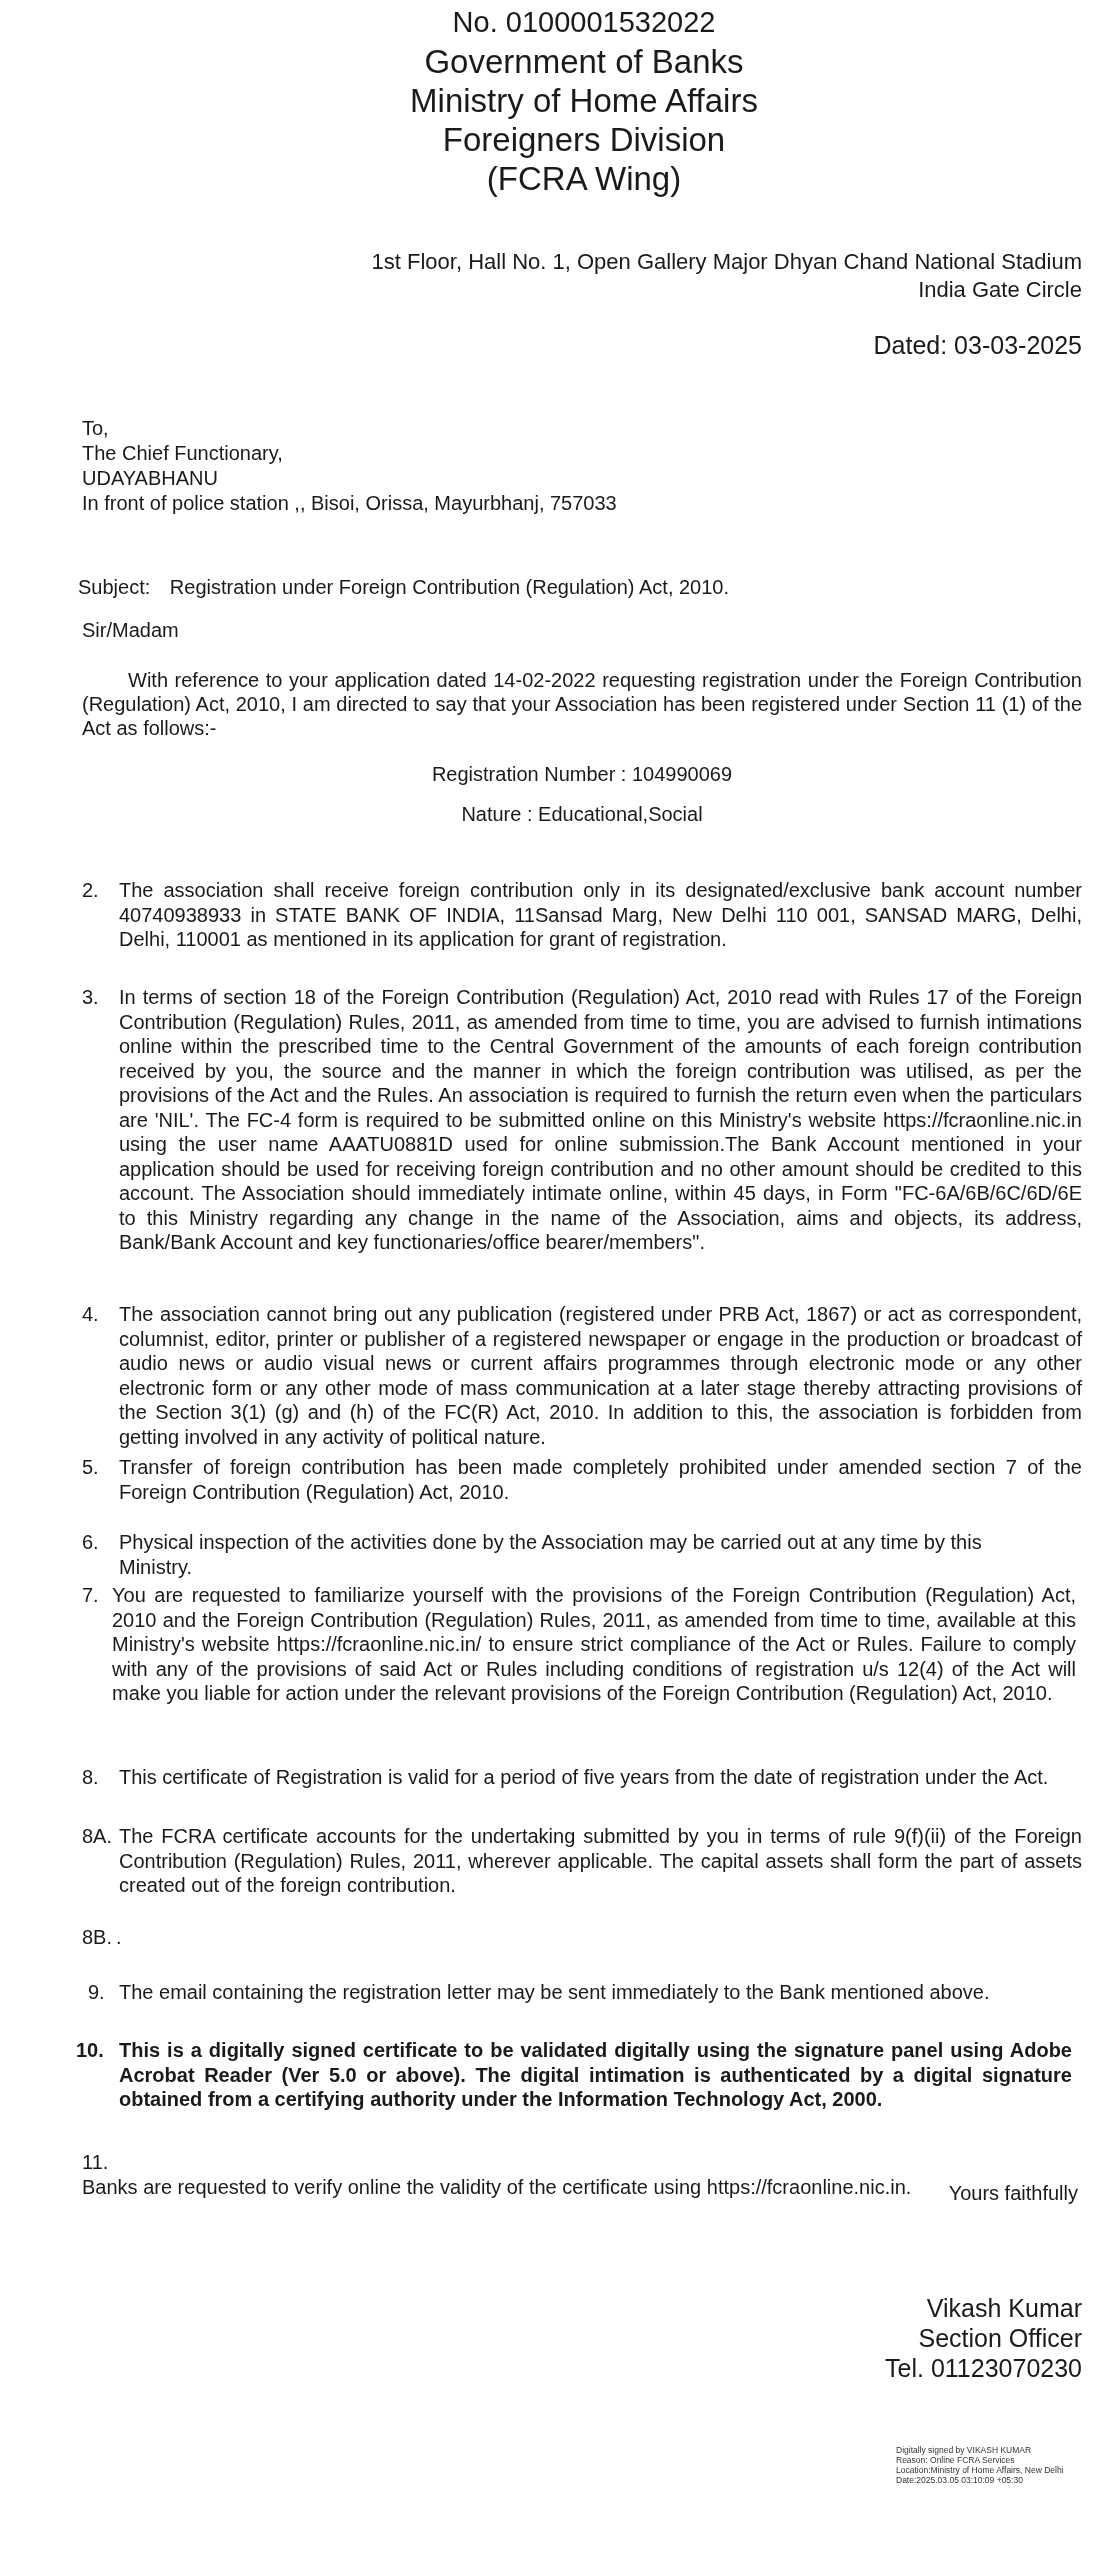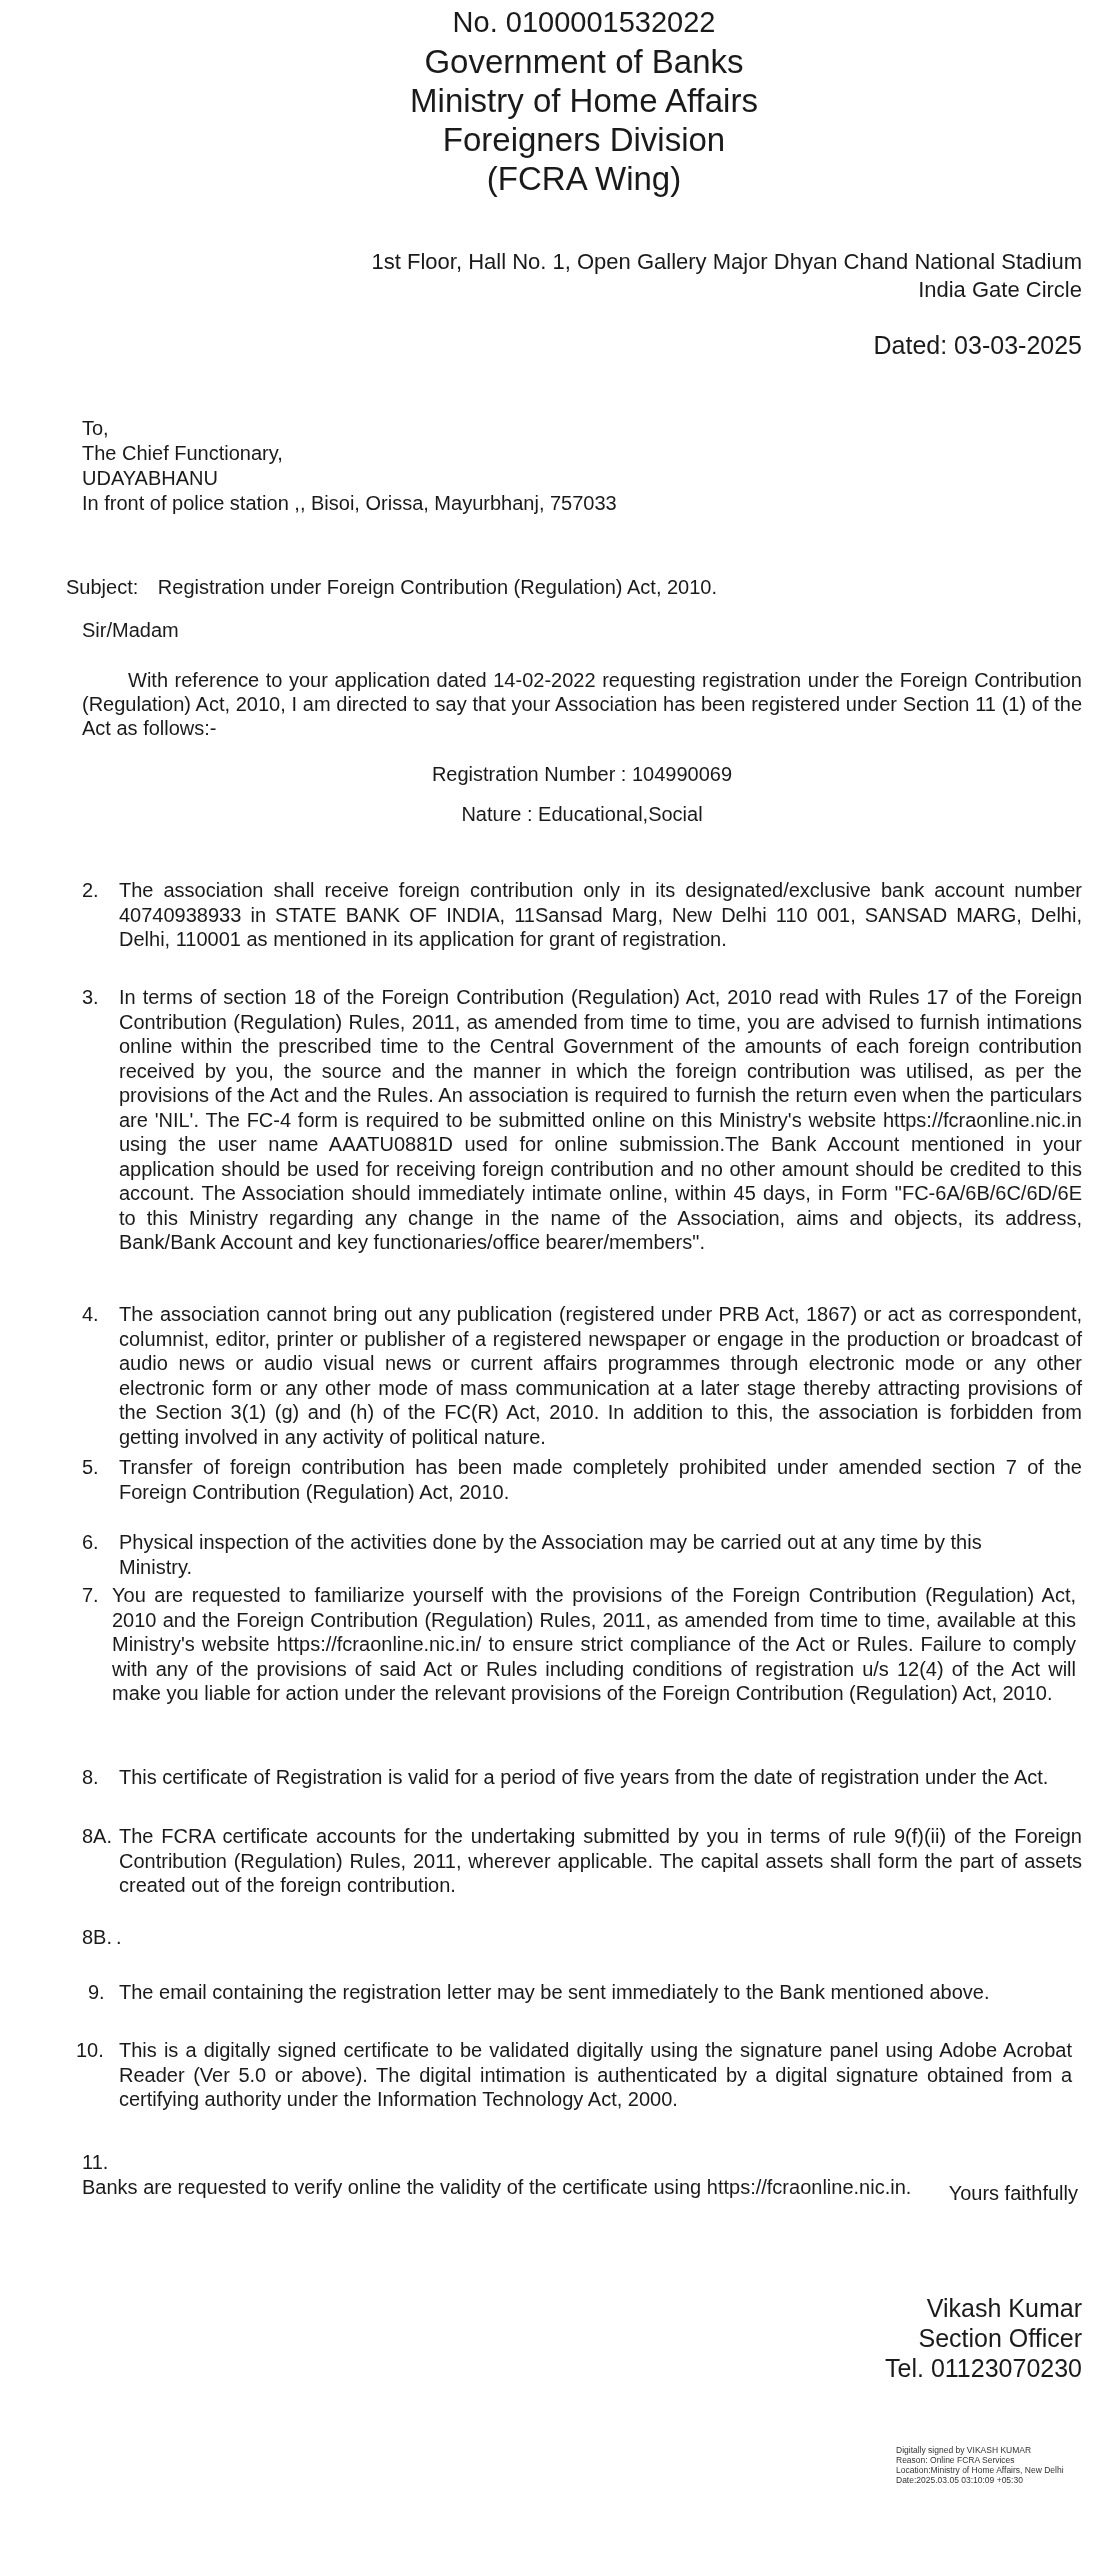--- a/index.html
+++ b/index.html
@@ -57,21 +57,21 @@
     }
     .to-block {
       position: absolute;
       left: 58px;
       top: 416px;
       font-size: 20px;
       line-height: 25px;
     }
     .subject {
       position: absolute;
-      left: 42px;
+      left: 54px;
       top: 575px;
       font-size: 20px;
       line-height: 25px;
       white-space: nowrap;
     }
     .subject .lbl { margin-right: 14px; }
     .salutation {
       position: absolute;
       left: 58px;
       top: 618px;
@@ -225,21 +225,21 @@
   <div class="item left" style="top:1925px;">
     <span class="num" style="flex-basis:auto;width:auto;margin-right:4px;">8B.</span>
     <span class="txt">.</span>
   </div>
 
   <div class="item left" style="top:1980px; left:64px; width:994px;">
     <span class="num" style="flex-basis:31px;width:31px;">9.</span>
     <span class="txt">The email containing the registration letter may be sent immediately to the Bank mentioned above.</span>
   </div>
 
-  <div class="item" style="top:2038px; left:52px; width:996px;">
+  <div class="item" style="top:2038px; left:52px; width:996px;font-weight:bold;">
     <span class="num" style="flex-basis:43px;width:43px;">10.</span>
     <span class="txt">This is a digitally signed certificate to be validated digitally using the signature panel using Adobe Acrobat Reader (Ver 5.0 or above). The digital intimation is authenticated by a digital signature obtained from a certifying authority under the Information Technology Act, 2000.</span>
   </div>
 
   <div class="item left" style="top:2150px;flex-direction:column;">
     <span class="num" style="flex-basis:auto;width:auto;margin-right:5px;">11.</span>
     <span class="txt">Banks are requested to verify online the validity of the certificate using https://fcraonline.nic.in.</span>
   </div>
 
   <div class="closing">Yours faithfully</div>

